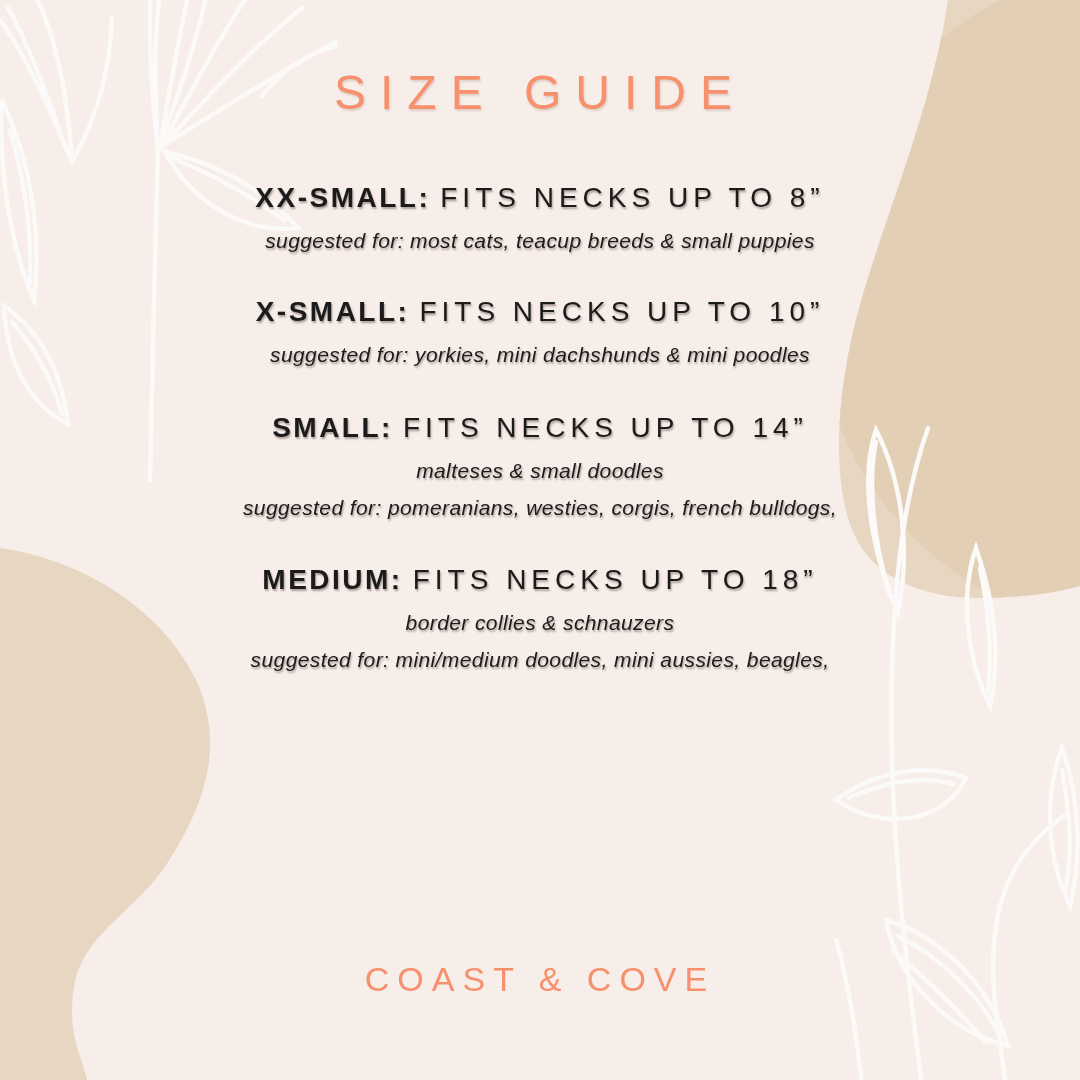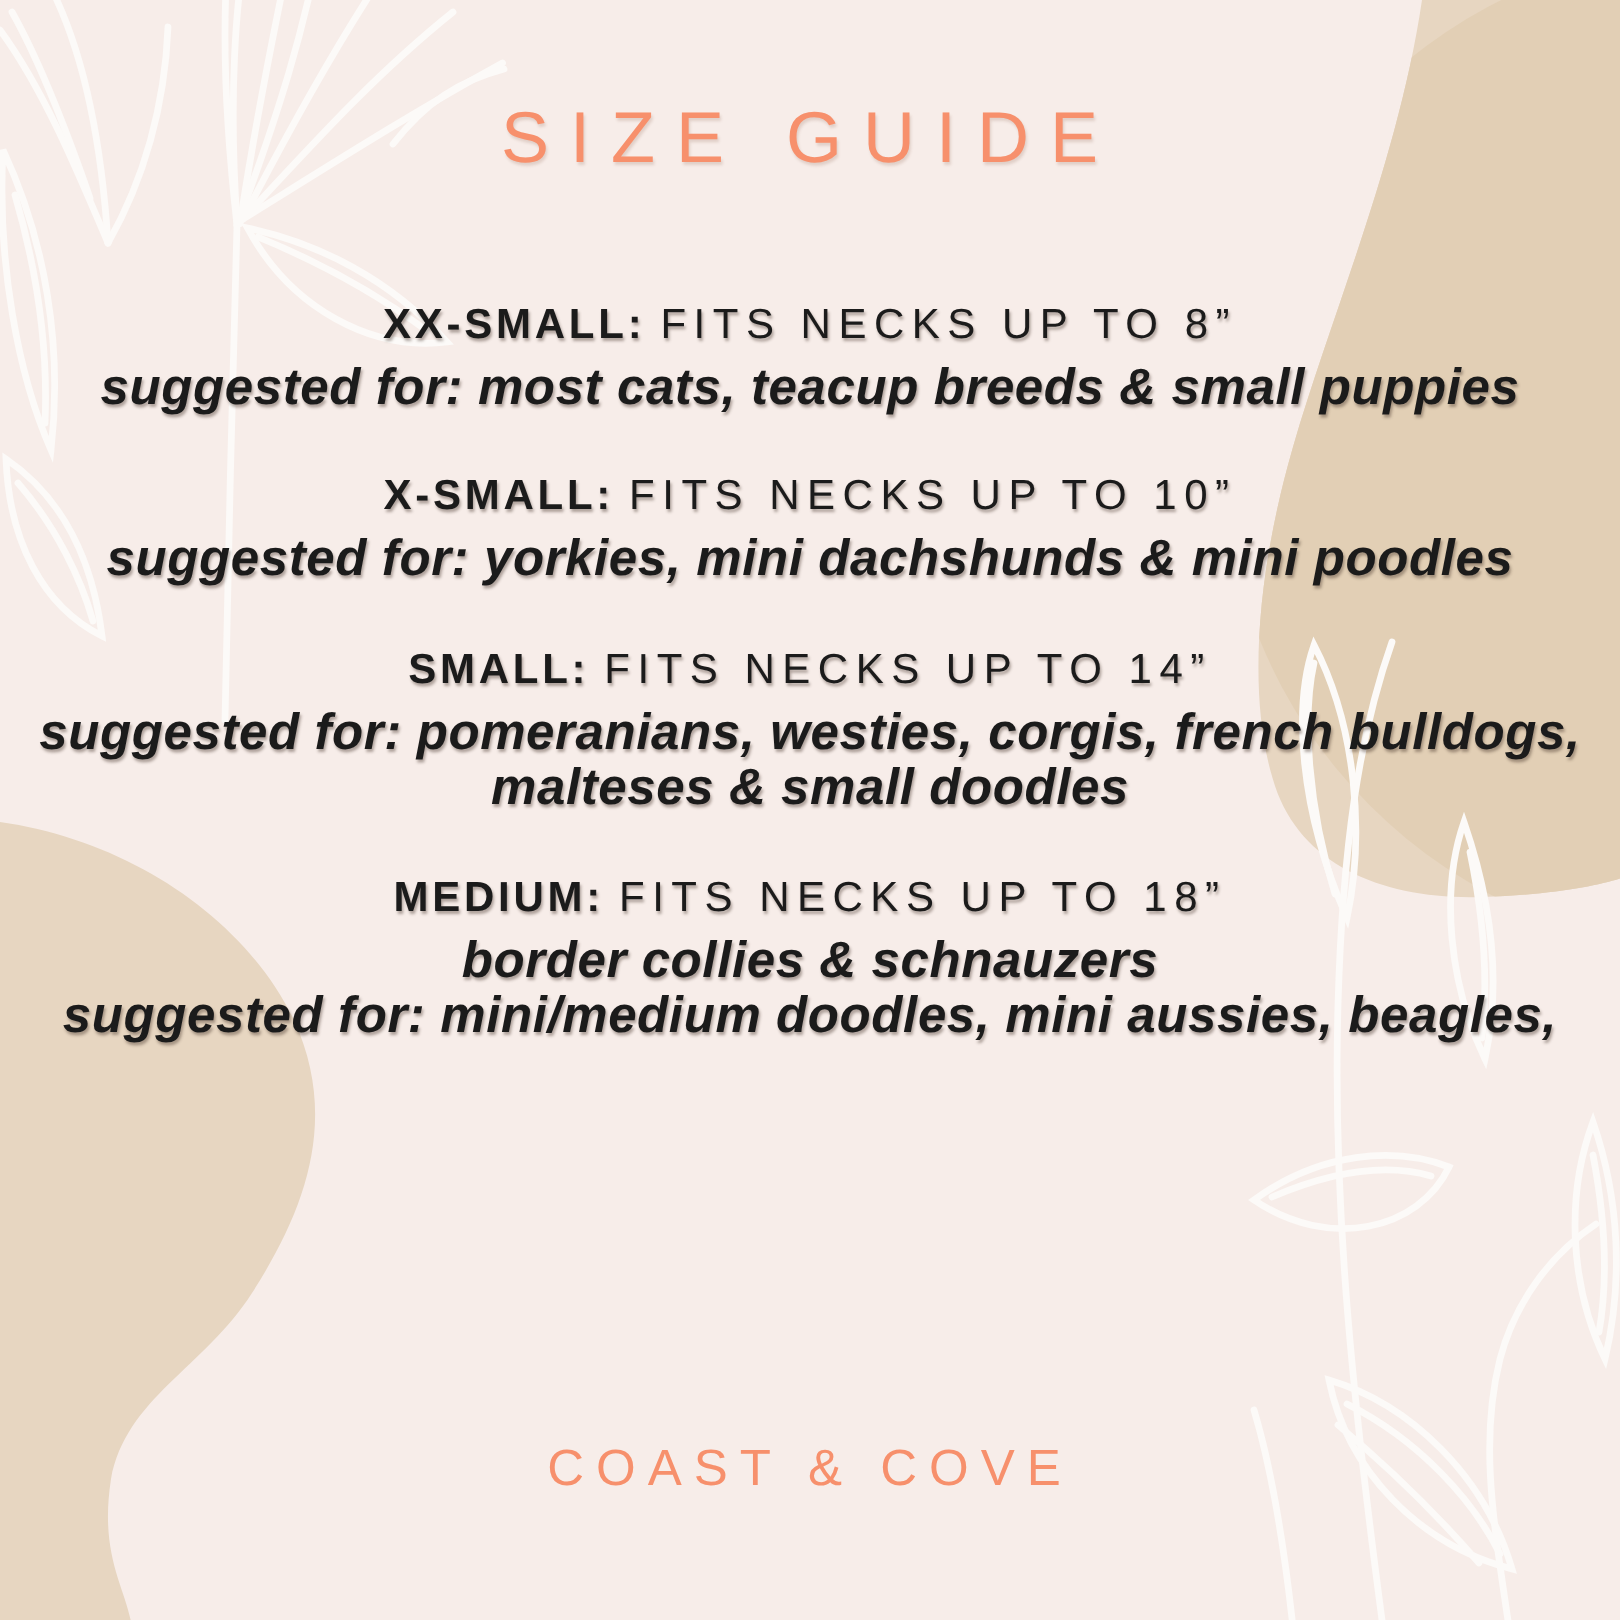--- a/index.html
+++ b/index.html
@@ -23,28 +23,27 @@
     letter-spacing:14px;
     color:var(--accent,#F7906C);
     text-shadow:1px 2px 2px rgba(120,70,50,0.18);
   }
   .entry{position:absolute;left:0;width:100%;text-align:center;}
   .entry-heading{
     font-size:28px;line-height:34px;
     color:var(--text,#1B1B1B);
     text-shadow:1px 2px 2px rgba(66,48,38,0.4);
     white-space:nowrap;
-    margin-top:18px;
   }
   .size-name{font-weight:700;letter-spacing:2.5px;margin-right:10px;}
   .size-fit{font-weight:400;letter-spacing:5px;}
   .entry-sub{
     margin-top:7px;
-    font-style:italic;font-weight:700;
-    font-size:34px;line-height:37px;letter-spacing:0.4px;
+    font-style:italic;font-weight:400;
+    font-size:21px;line-height:37px;letter-spacing:0.4px;
     color:var(--text,#1B1B1B);
     text-shadow:1px 2px 2px rgba(66,48,38,0.4);
   }
   .entry-sub span{display:block;}
   .brand{
     position:absolute;top:960px;left:0;width:100%;
     text-align:center;
     font-size:34px;line-height:38px;font-weight:400;
     letter-spacing:8px;
     color:var(--accent,#F7906C);
@@ -133,22 +132,22 @@
         <span>suggested for: yorkies, mini dachshunds &amp; mini poodles</span>
         <span></span>
       </div>
     </div>
 
     <div class="entry e3">
       <div class="entry-heading">
         <span class="size-name">SMALL:</span><span class="size-fit">FITS NECKS UP TO 14”</span>
       </div>
       <div class="entry-sub">
+        <span>malteses &amp; small doodles</span>
         <span>suggested for: pomeranians, westies, corgis, french bulldogs,</span>
-        <span>malteses &amp; small doodles</span>
       </div>
     </div>
 
     <div class="entry e4">
       <div class="entry-heading">
         <span class="size-name">MEDIUM:</span><span class="size-fit">FITS NECKS UP TO 18”</span>
       </div>
       <div class="entry-sub">
         <span>border collies &amp; schnauzers</span>
         <span>suggested for: mini/medium doodles, mini aussies, beagles,</span>

